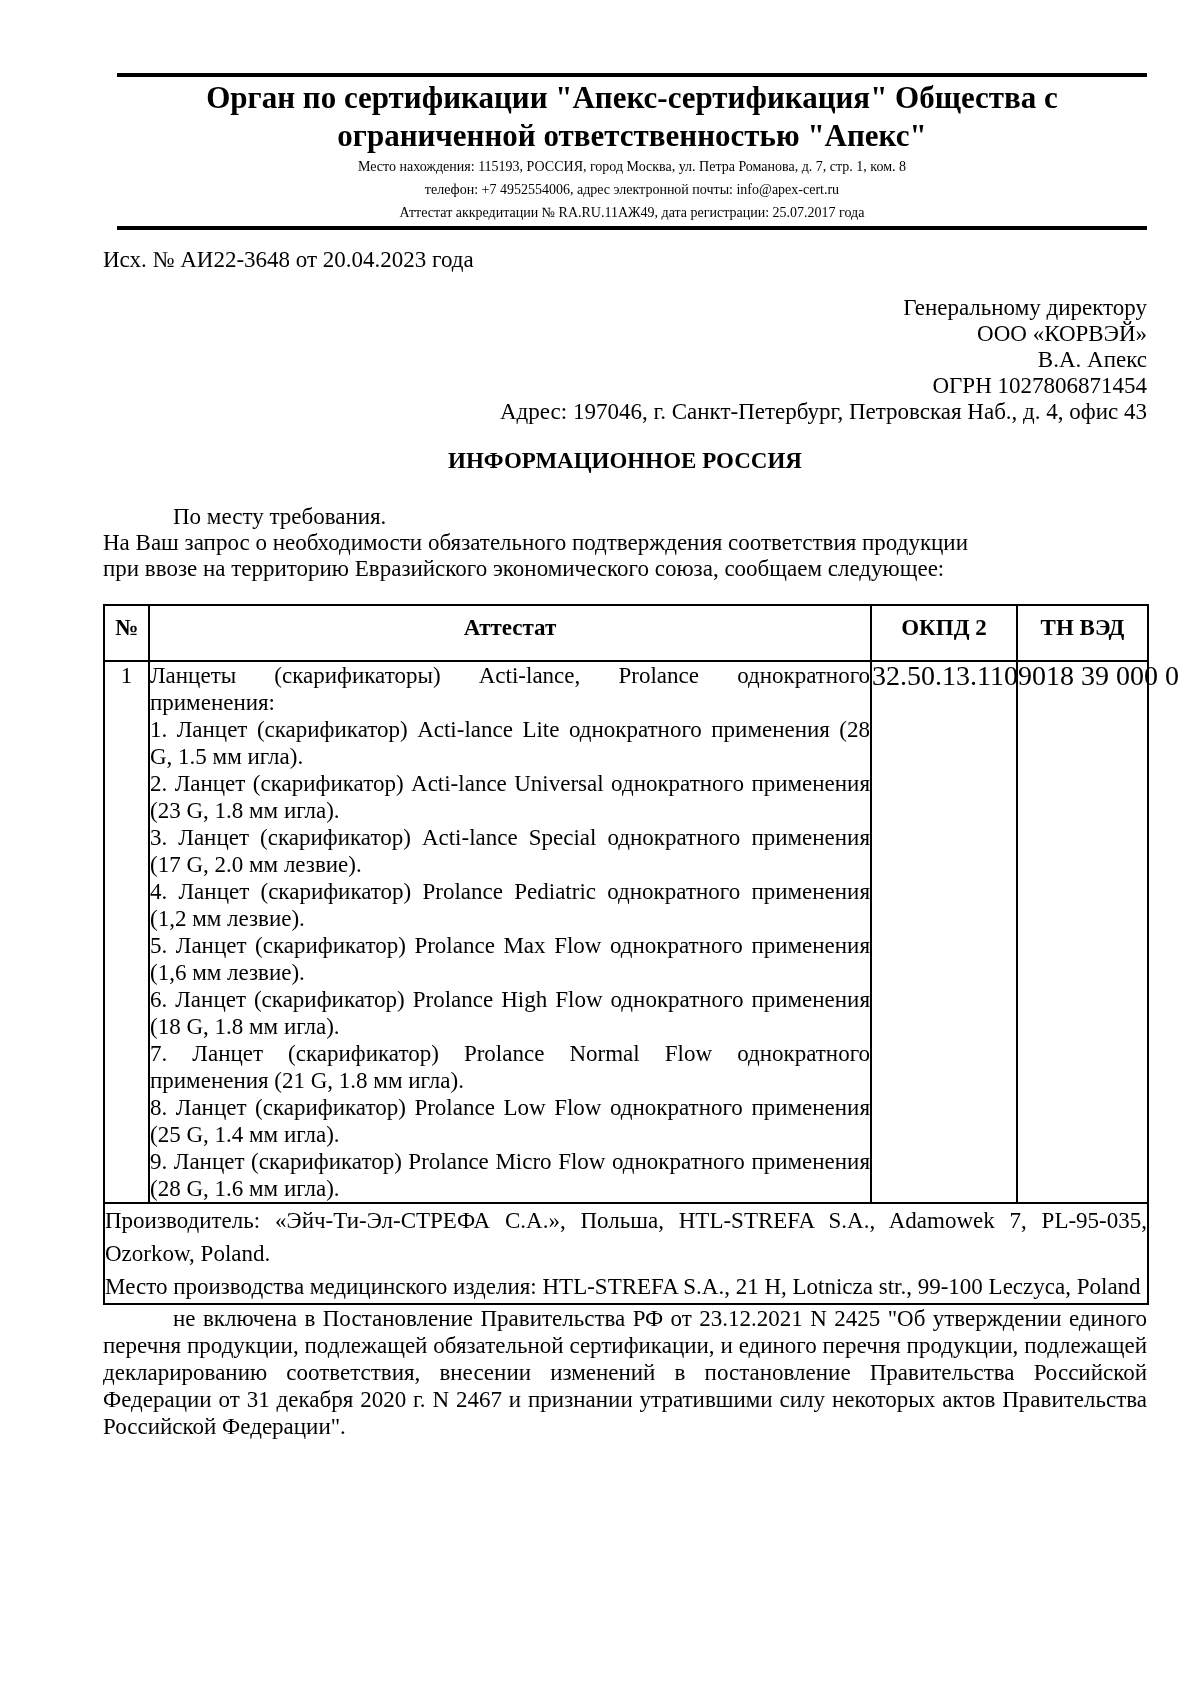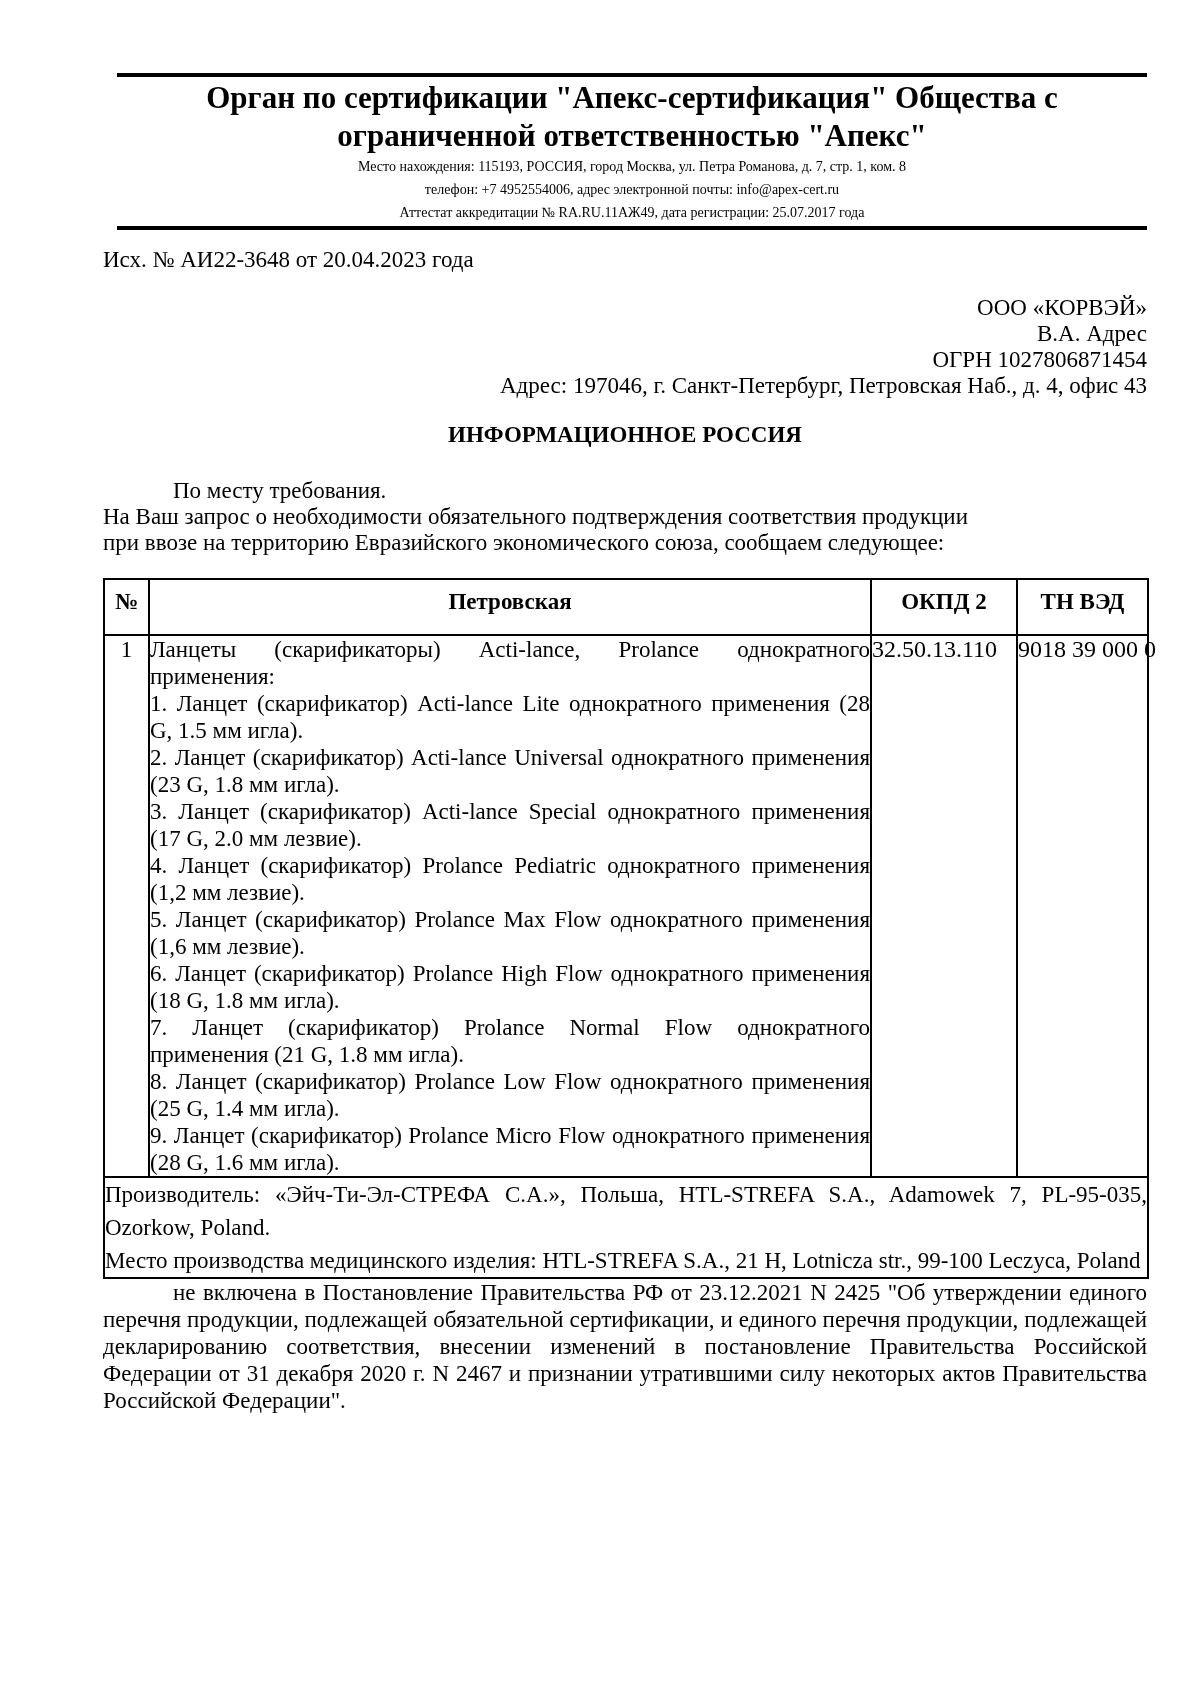--- a/index.html
+++ b/index.html
@@ -91,23 +91,23 @@
   td.cell-num {
     text-align: center;
     padding-top: 2px;
     line-height: 27px;
   }
   td.cell-prod {
     padding: 2px 2px 0 2px;
     line-height: 27px;
   }
   td.cell-code {
-    text-align: left;
+    text-align: right;
     padding-top: 2px;
-    font-size: 24px;
+    font-size: 28px;
     white-space: nowrap;
     line-height: 27px;
   }
   .pline {
     text-align: justify;
   }
   td.cell-manu {
     border-top: 3px solid #000;
     padding: 2px 2px 14px 2px;
     line-height: 33px;
@@ -127,39 +127,40 @@
   <div class="letterhead">
     <div class="lh-title">Орган по сертификации "Апекс-сертификация" Общества с ограниченной ответственностью "Апекс"</div>
     <div class="lh-line">Место нахождения: 115193, РОССИЯ, город Москва, ул. Петра Романова, д. 7, стр. 1, ком. 8</div>
     <div class="lh-line">телефон: +7 4952554006, адрес электронной почты: info@apex-cert.ru</div>
     <div class="lh-line">Аттестат аккредитации № RA.RU.11АЖ49, дата регистрации: 25.07.2017 года</div>
   </div>
 
   <div class="ref">Исх. № АИ22-3648 от 20.04.2023 года</div>
 
   <div class="addressee">
+    <div>Генеральному директору</div>
     <div>ООО «КОРВЭЙ»</div>
-    <div>В.А. Адрес</div>
+    <div>В.А. Апекс</div>
     <div>ОГРН 1027806871454</div>
     <div>Адрес: 197046, г. Санкт-Петербург, Петровская Наб., д. 4, офис 43</div>
   </div>
 
   <div class="doc-title">ИНФОРМАЦИОННОЕ РОССИЯ</div>
 
   <div class="intro">
     <div class="indent">По месту требования.</div>
     <div>На Ваш запрос о необходимости обязательного подтверждения соответствия продукции</div>
     <div>при ввозе на территорию Евразийского экономического союза, сообщаем следующее:</div>
   </div>
 
   <table class="ptable">
     <tbody>
         <tr>
       <th class="c-num">№</th>
-      <th class="c-prod">Петровская</th>
+      <th class="c-prod">Аттестат</th>
       <th class="c-okpd">ОКПД 2</th>
       <th class="c-tnved">ТН ВЭД</th>
     </tr>
     <tr>
       <td class="cell-num">1</td>
       <td class="cell-prod">
         <div class="pline">Ланцеты (скарификаторы) Acti-lance, Prolance однократного применения:</div>
         <div class="pline">1. Ланцет (скарификатор) Acti-lance Lite однократного применения (28 G, 1.5 мм игла).</div>
         <div class="pline">2. Ланцет (скарификатор) Acti-lance Universal однократного применения (23 G, 1.8 мм игла).</div>
         <div class="pline">3. Ланцет (скарификатор) Acti-lance Special однократного применения (17 G, 2.0 мм лезвие).</div>

